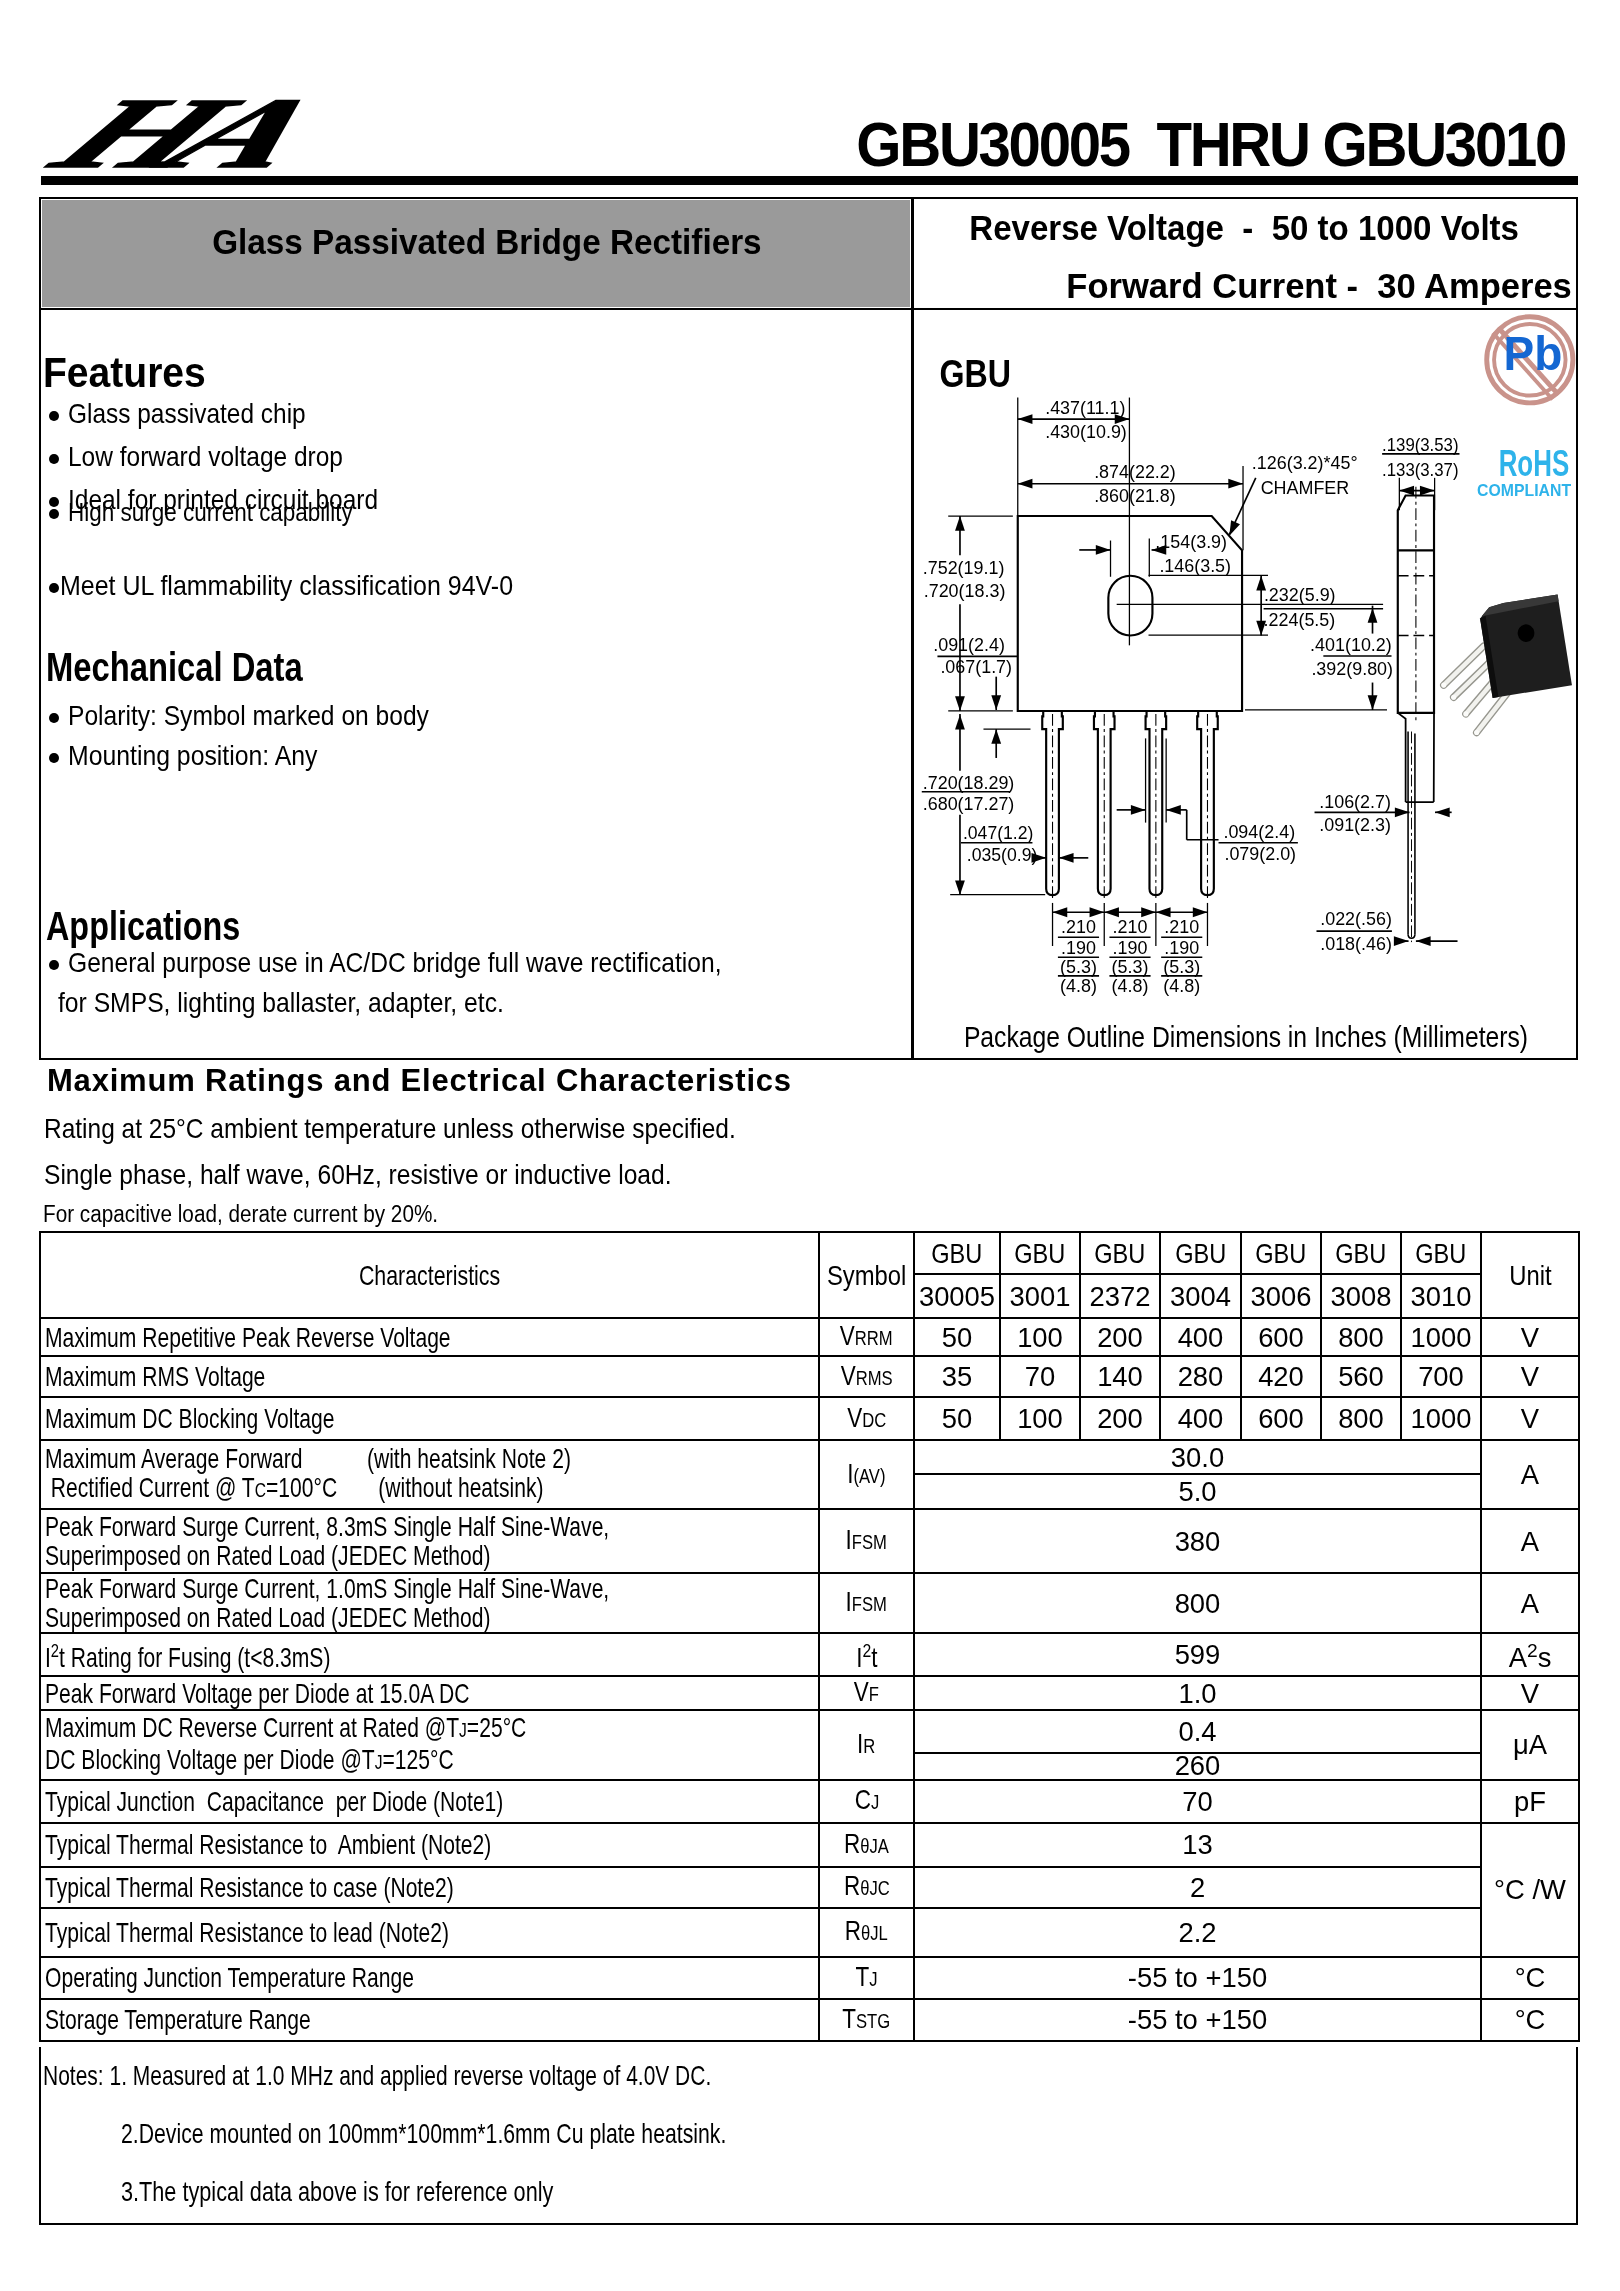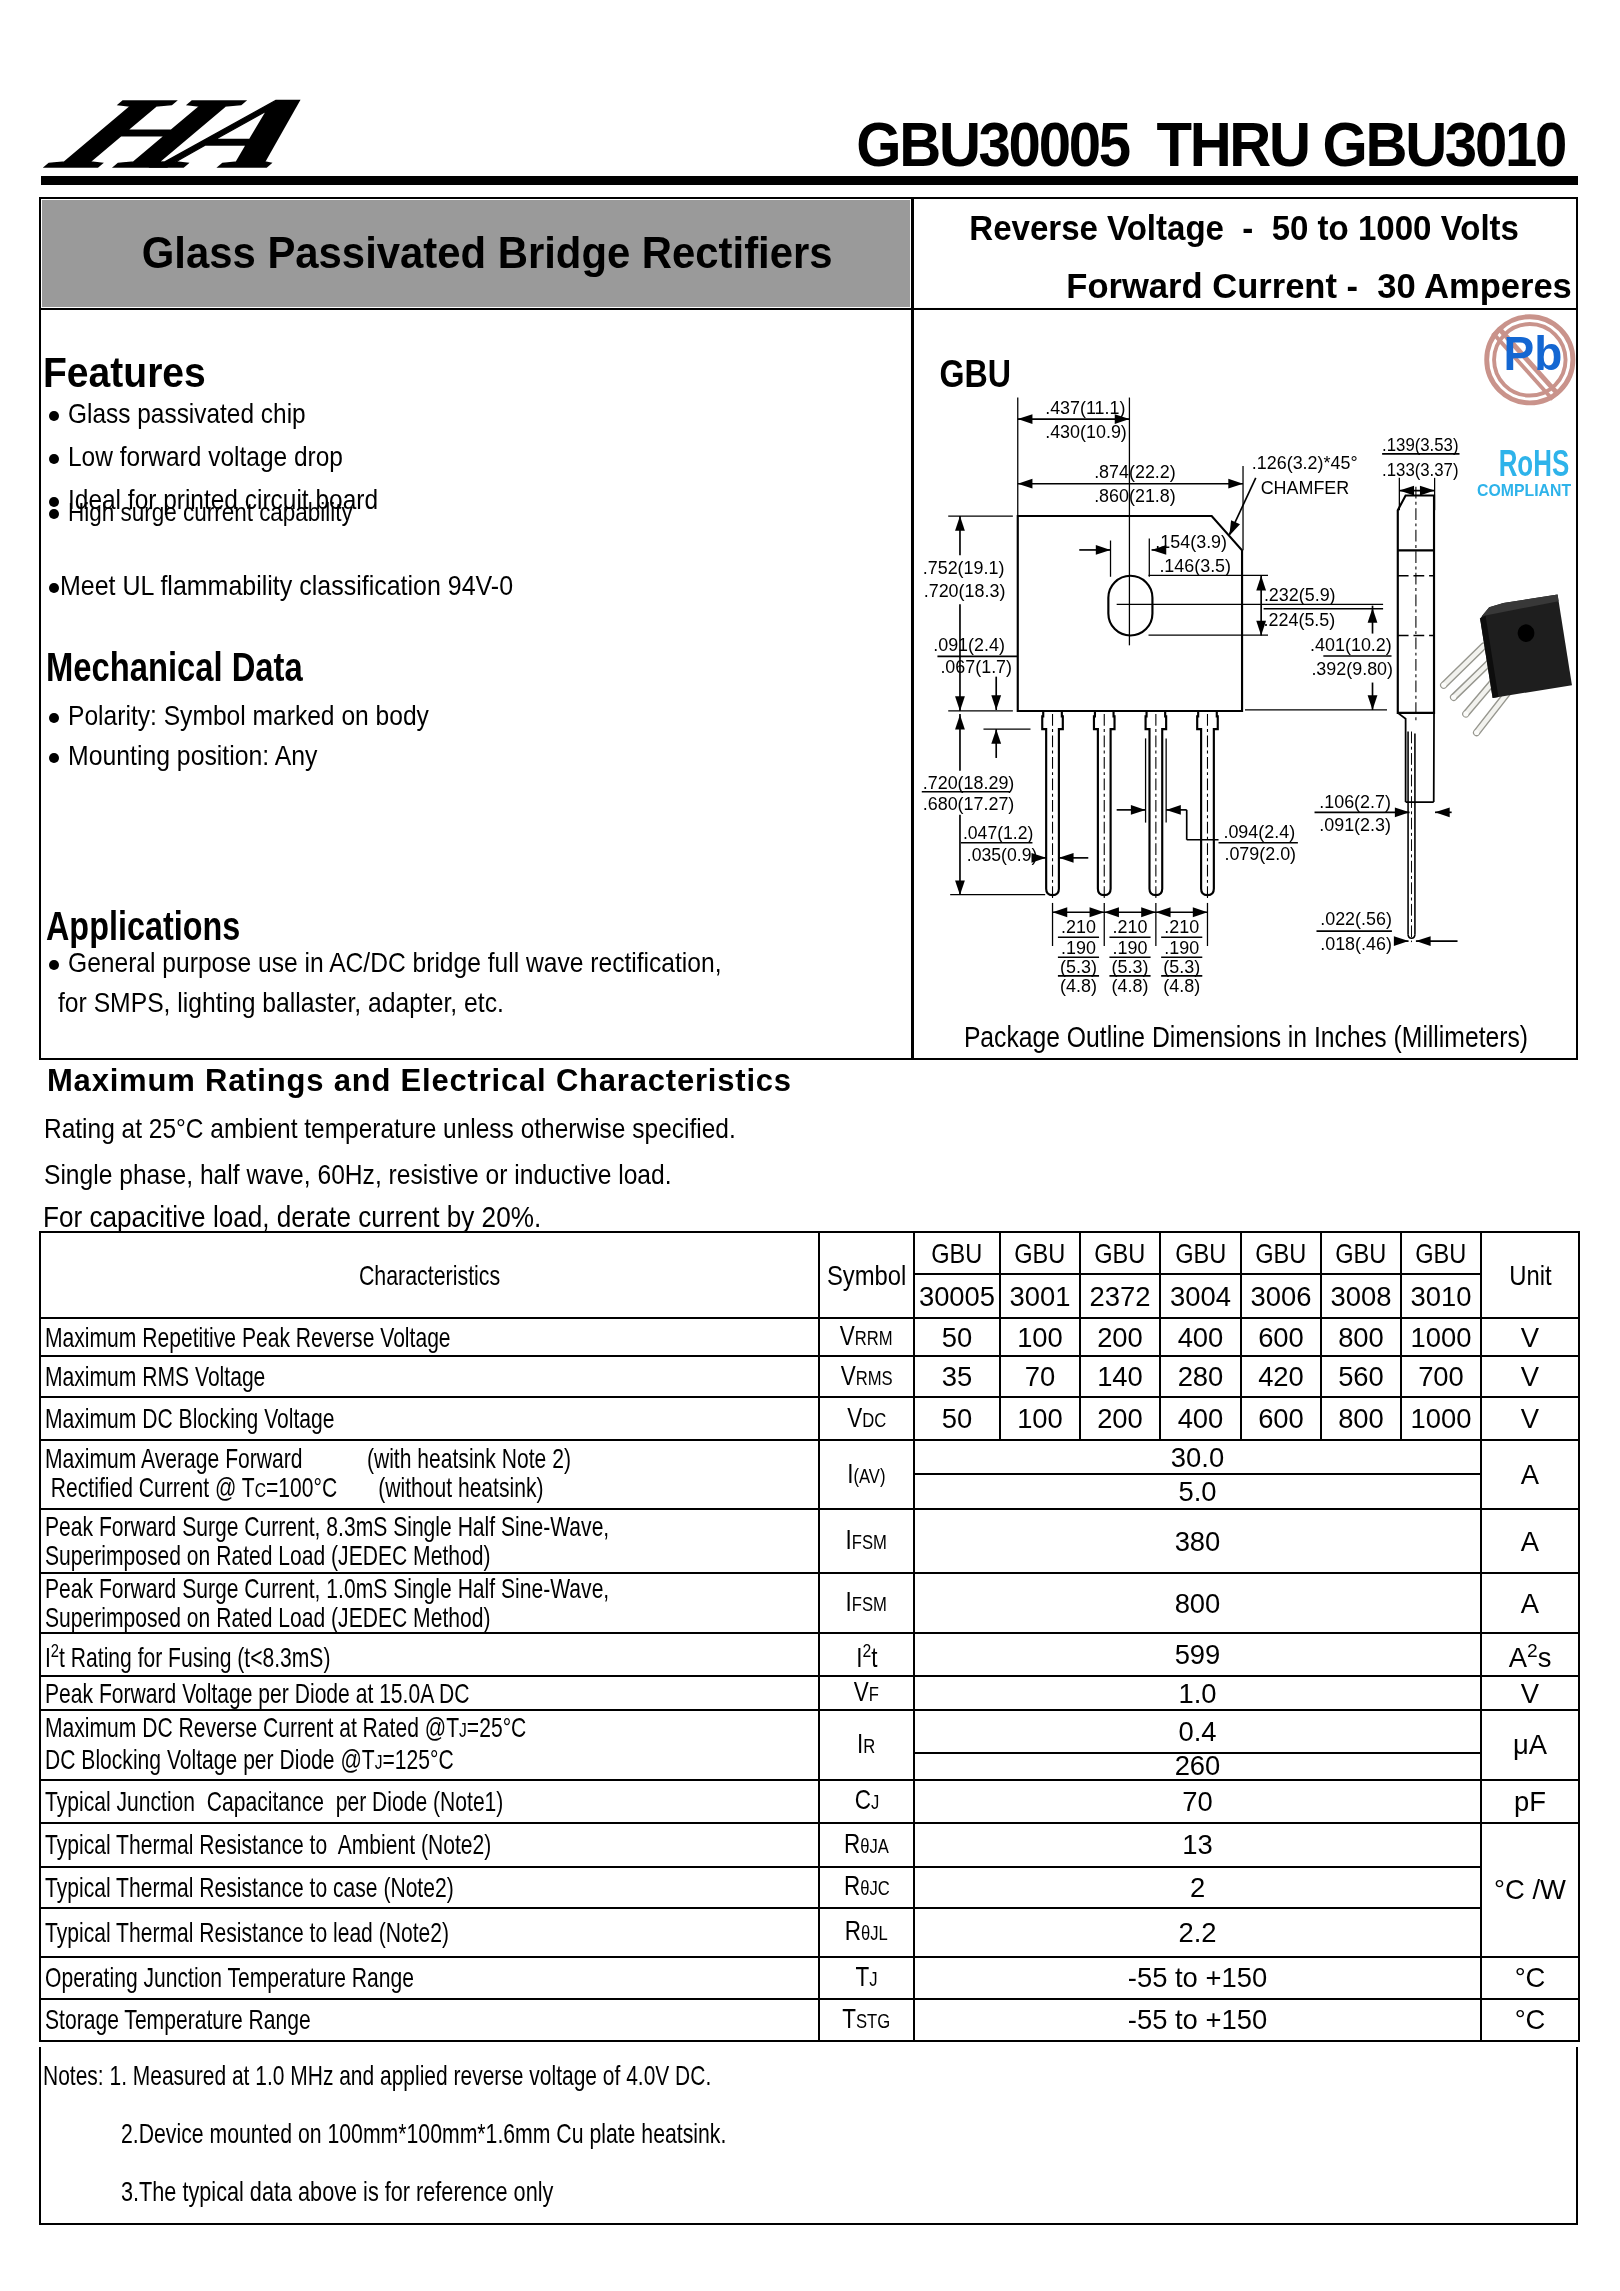--- a/index.html
+++ b/index.html
@@ -26,21 +26,21 @@
     </g>
   </svg>
 
   <div class="abs b" style="left:588px; top:108px; width:977px; text-align:right; font-size:63px; letter-spacing:-2.5px; white-space:nowrap; transform:scaleX(0.923); transform-origin:100% 50%;">GBU30005&nbsp; THRU GBU3010</div>
 
   <div class="abs" style="left:41px; top:176px; width:1537px; height:8.8px; background:#000;"></div>
 
   <div class="abs" style="left:39px; top:197px; width:1539px; height:113px; border:2.9px solid #000;"></div>
   <div class="abs" style="left:42px; top:200px; width:868px; height:107px; background:#9a9a9a;"></div>
   <div class="abs" style="left:911px; top:197px; width:2.9px; height:113px; background:#000;"></div>
-  <div class="abs b" style="left:53px; top:228px; width:868px; text-align:center; font-size:44px;"><span class="sxc" style="transform:scaleX(.951)">Glass Passivated Bridge Rectifiers</span></div>
+  <div class="abs b" style="left:53px; top:222px; width:868px; text-align:center; font-size:35px;"><span class="sxc" style="transform:scaleX(.951)">Glass Passivated Bridge Rectifiers</span></div>
   <div class="abs b" style="left:913px; top:208px; width:662px; text-align:center; font-size:35px;"><span class="sxc" style="transform:scaleX(.944)">Reverse Voltage&nbsp; -&nbsp; 50 to 1000 Volts</span></div>
   <div class="abs b" style="left:913px; top:266px; width:662px; text-align:right; font-size:35px;"><span class="sxc" style="transform:scaleX(.987)">Forward Current -&nbsp; 30 Amperes</span></div>
 
   <div class="abs" style="left:39px; top:310px; width:1539px; height:750px; border:2.9px solid #000; border-top:none;"></div>
   <div class="abs" style="left:911px; top:310px; width:2.9px; height:750px; background:#000;"></div>
 
   <div class="abs b" style="left:43px; top:349px; font-size:42px;"><span class="sx" style="transform:scaleX(.93)">Features</span></div>
   <div class="abs" style="left:49px; top:398px; font-size:27.4px;"><span class="dot"></span><span class="sx" style="transform:scaleX(0.892)">Glass passivated chip</span></div>
   <div class="abs" style="left:49px; top:441px; font-size:27.4px;"><span class="dot"></span><span class="sx" style="transform:scaleX(0.894)">Low forward voltage drop</span></div>
   <div class="abs" style="left:49px; top:484px; font-size:27.4px;"><span class="dot"></span><span class="sx" style="transform:scaleX(0.893)">Ideal for printed circuit board</span></div>
@@ -238,21 +238,21 @@
   <line x1="594" y1="23" x2="655" y2="91" stroke="#c9938b" stroke-width="4"></line>
   <text x="605" y="61" text-anchor="start" font-size="50" font-weight="bold" fill="#1467d2" textLength="60" lengthAdjust="spacingAndGlyphs">Pb</text>
   <text x="672" y="169" text-anchor="end" font-size="38" font-weight="bold" fill="#2eb3ea" textLength="72" lengthAdjust="spacingAndGlyphs">RoHS</text>
   <text x="674" y="190" text-anchor="end" font-size="17" font-weight="bold" fill="#2eb3ea" textLength="96" lengthAdjust="spacingAndGlyphs">COMPLIANT</text>
   </g>
     </svg>
 
   <div class="abs b" style="left:47px; top:1063px; font-size:31px; letter-spacing:0.8px;">Maximum Ratings and Electrical Characteristics</div>
   <div class="abs" style="left:44px; top:1113px; font-size:27.4px;"><span class="sx" style="transform:scaleX(.894)">Rating at 25°C ambient temperature unless otherwise specified.</span></div>
   <div class="abs" style="left:44px; top:1159px; font-size:27.4px;"><span class="sx" style="transform:scaleX(.898)">Single phase, half wave, 60Hz, resistive or inductive load.</span></div>
-  <div class="abs" style="left:43px; top:1201px; font-size:29px;"><span class="sx" style="transform:scaleX(.901)">For capacitive load, derate current by 20%.</span></div>
+  <div class="abs" style="left:43px; top:1201px; font-size:23px;"><span class="sx" style="transform:scaleX(.901)">For capacitive load, derate current by 20%.</span></div>
 
   <div class="abs" style="left:39px; top:1231px;">
   <table class="main" style="width:1539px;">
     <colgroup>
       <col style="width:779px">
           <col style="width:95px">
       <col style="width:86px">
           <col style="width:80px">
           <col style="width:80px">
           <col style="width:81px">

